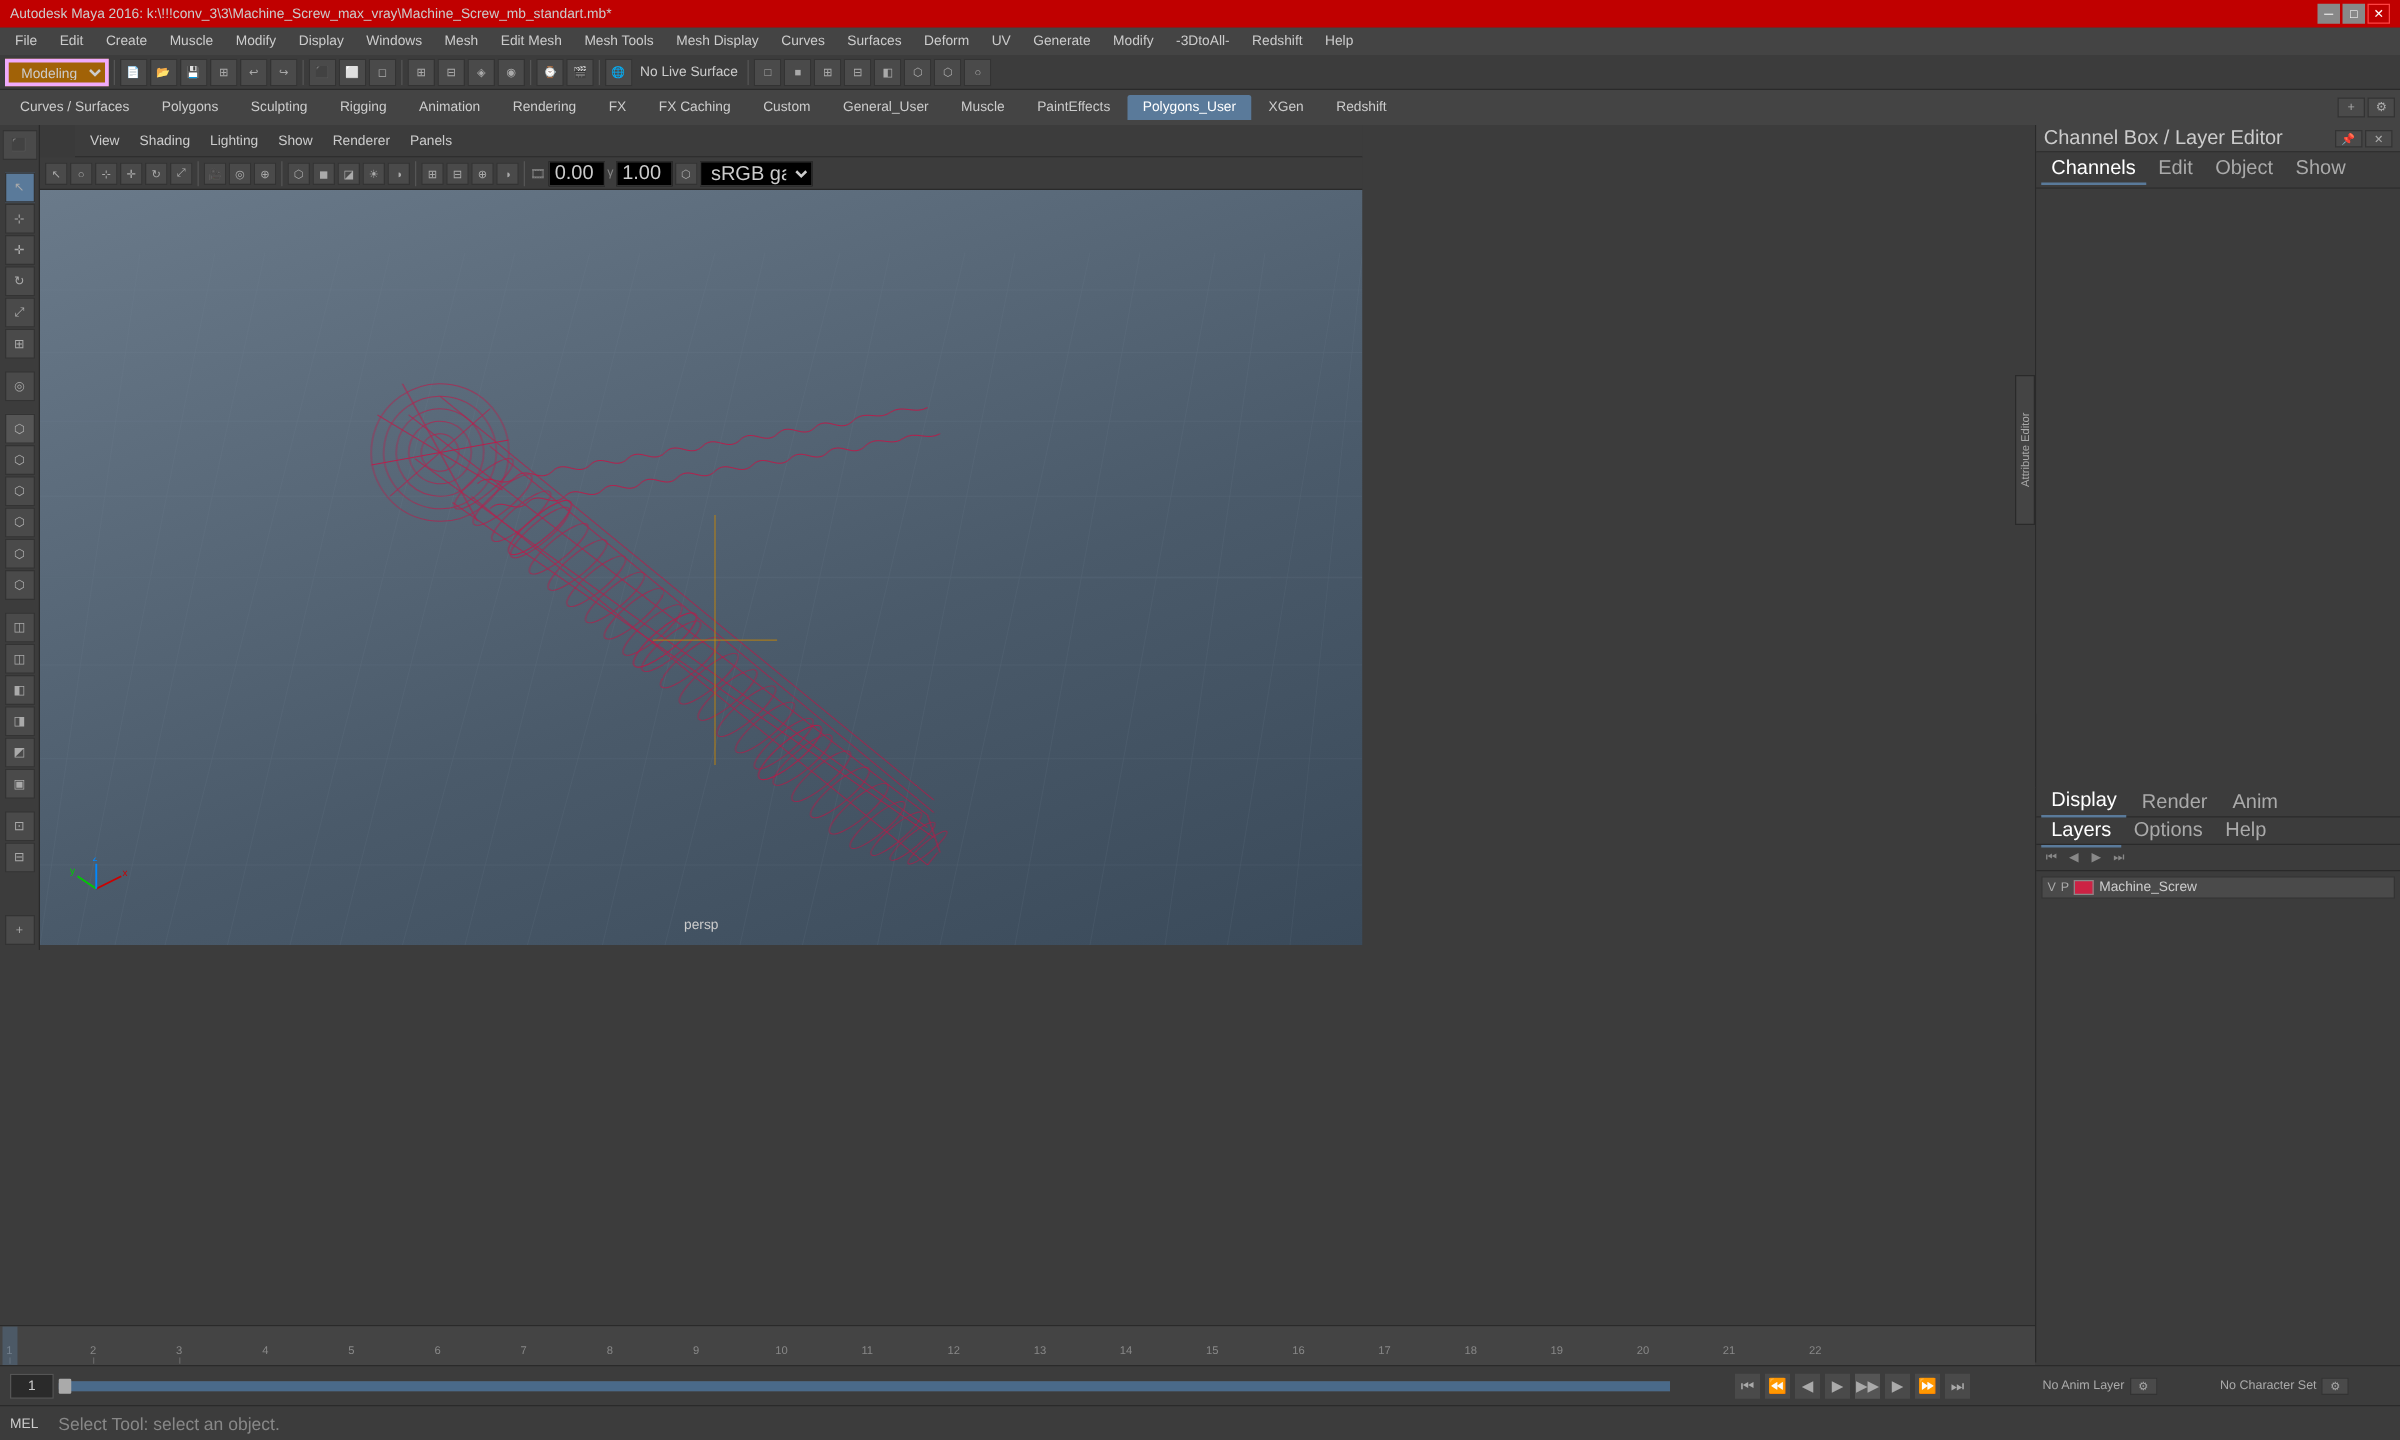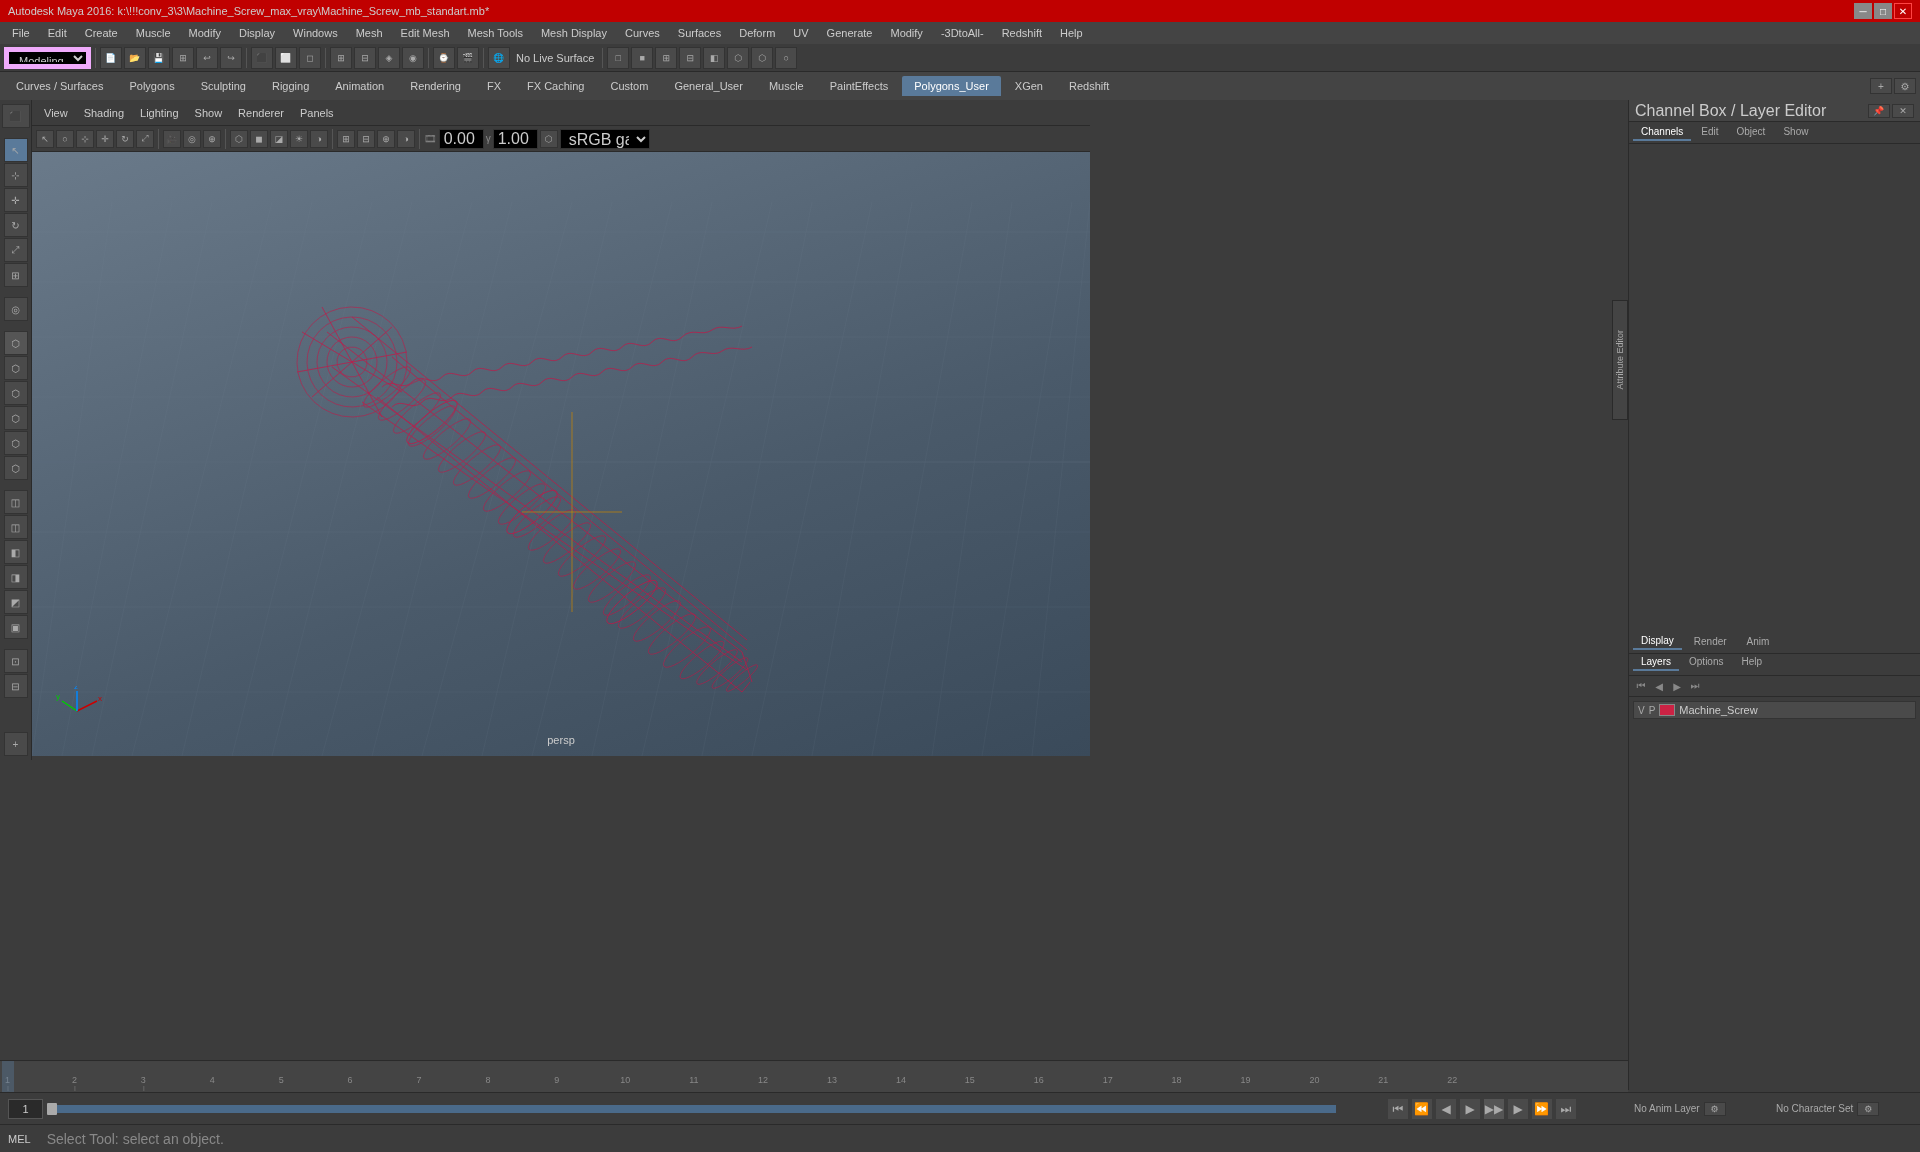--- a/index.html
+++ b/index.html
@@ -143,20 +143,21 @@
     
     #viewport-container {
       position: absolute;
       top: 100px;
       left: 32px;
       width: 1058px;
       height: 656px;
       background: #3a3a3a;
       overflow: hidden;
       z-index: 95;
+      padding-left: 28px;
     }
 
     
     #viewport-toolbar {
       width: 100%;
       height: 26px;
       background: #3c3c3c;
       display: flex;
       align-items: center;
       padding: 0 6px;
@@ -212,21 +213,21 @@
     }
     #right-panel-tabs {
       display: flex;
       gap: 2px;
       padding: 2px 4px;
       background: #3c3c3c;
       border-bottom: 1px solid #2a2a2a;
     }
     .rp-tab {
       padding: 2px 8px;
-      font-size: 10px;
+      font-size: 16px;
       cursor: pointer;
       color: #aaa;
     }
     .rp-tab.active { color: white; border-bottom: 2px solid #5a7a9a; }
 
     
     #attr-editor-tab {
       position: absolute;
       top: 300px;
       right: 292px;
@@ -376,22 +377,22 @@
       position: absolute;
       top: 52px;
       left: 0;
       width: 100%;
       height: calc(100% - 52px);
       background: linear-gradient(160deg, #6a7a8a 0%, #5a6a7a 30%, #4a5a6a 60%, #3a4a5a 100%);
       overflow: hidden;
     }
 
     .modeling-dropdown {
-      background: #000000;
-      border: 5px solid #f0abfc;
+      background: #a16207;
+      border: 3px solid #f0abfc;
       color: #ccc;
       font-size: 11px;
       padding: 2px 6px;
       cursor: pointer;
       height: 22px;
     }
 
     
     #layers-panel {
       position: absolute;

